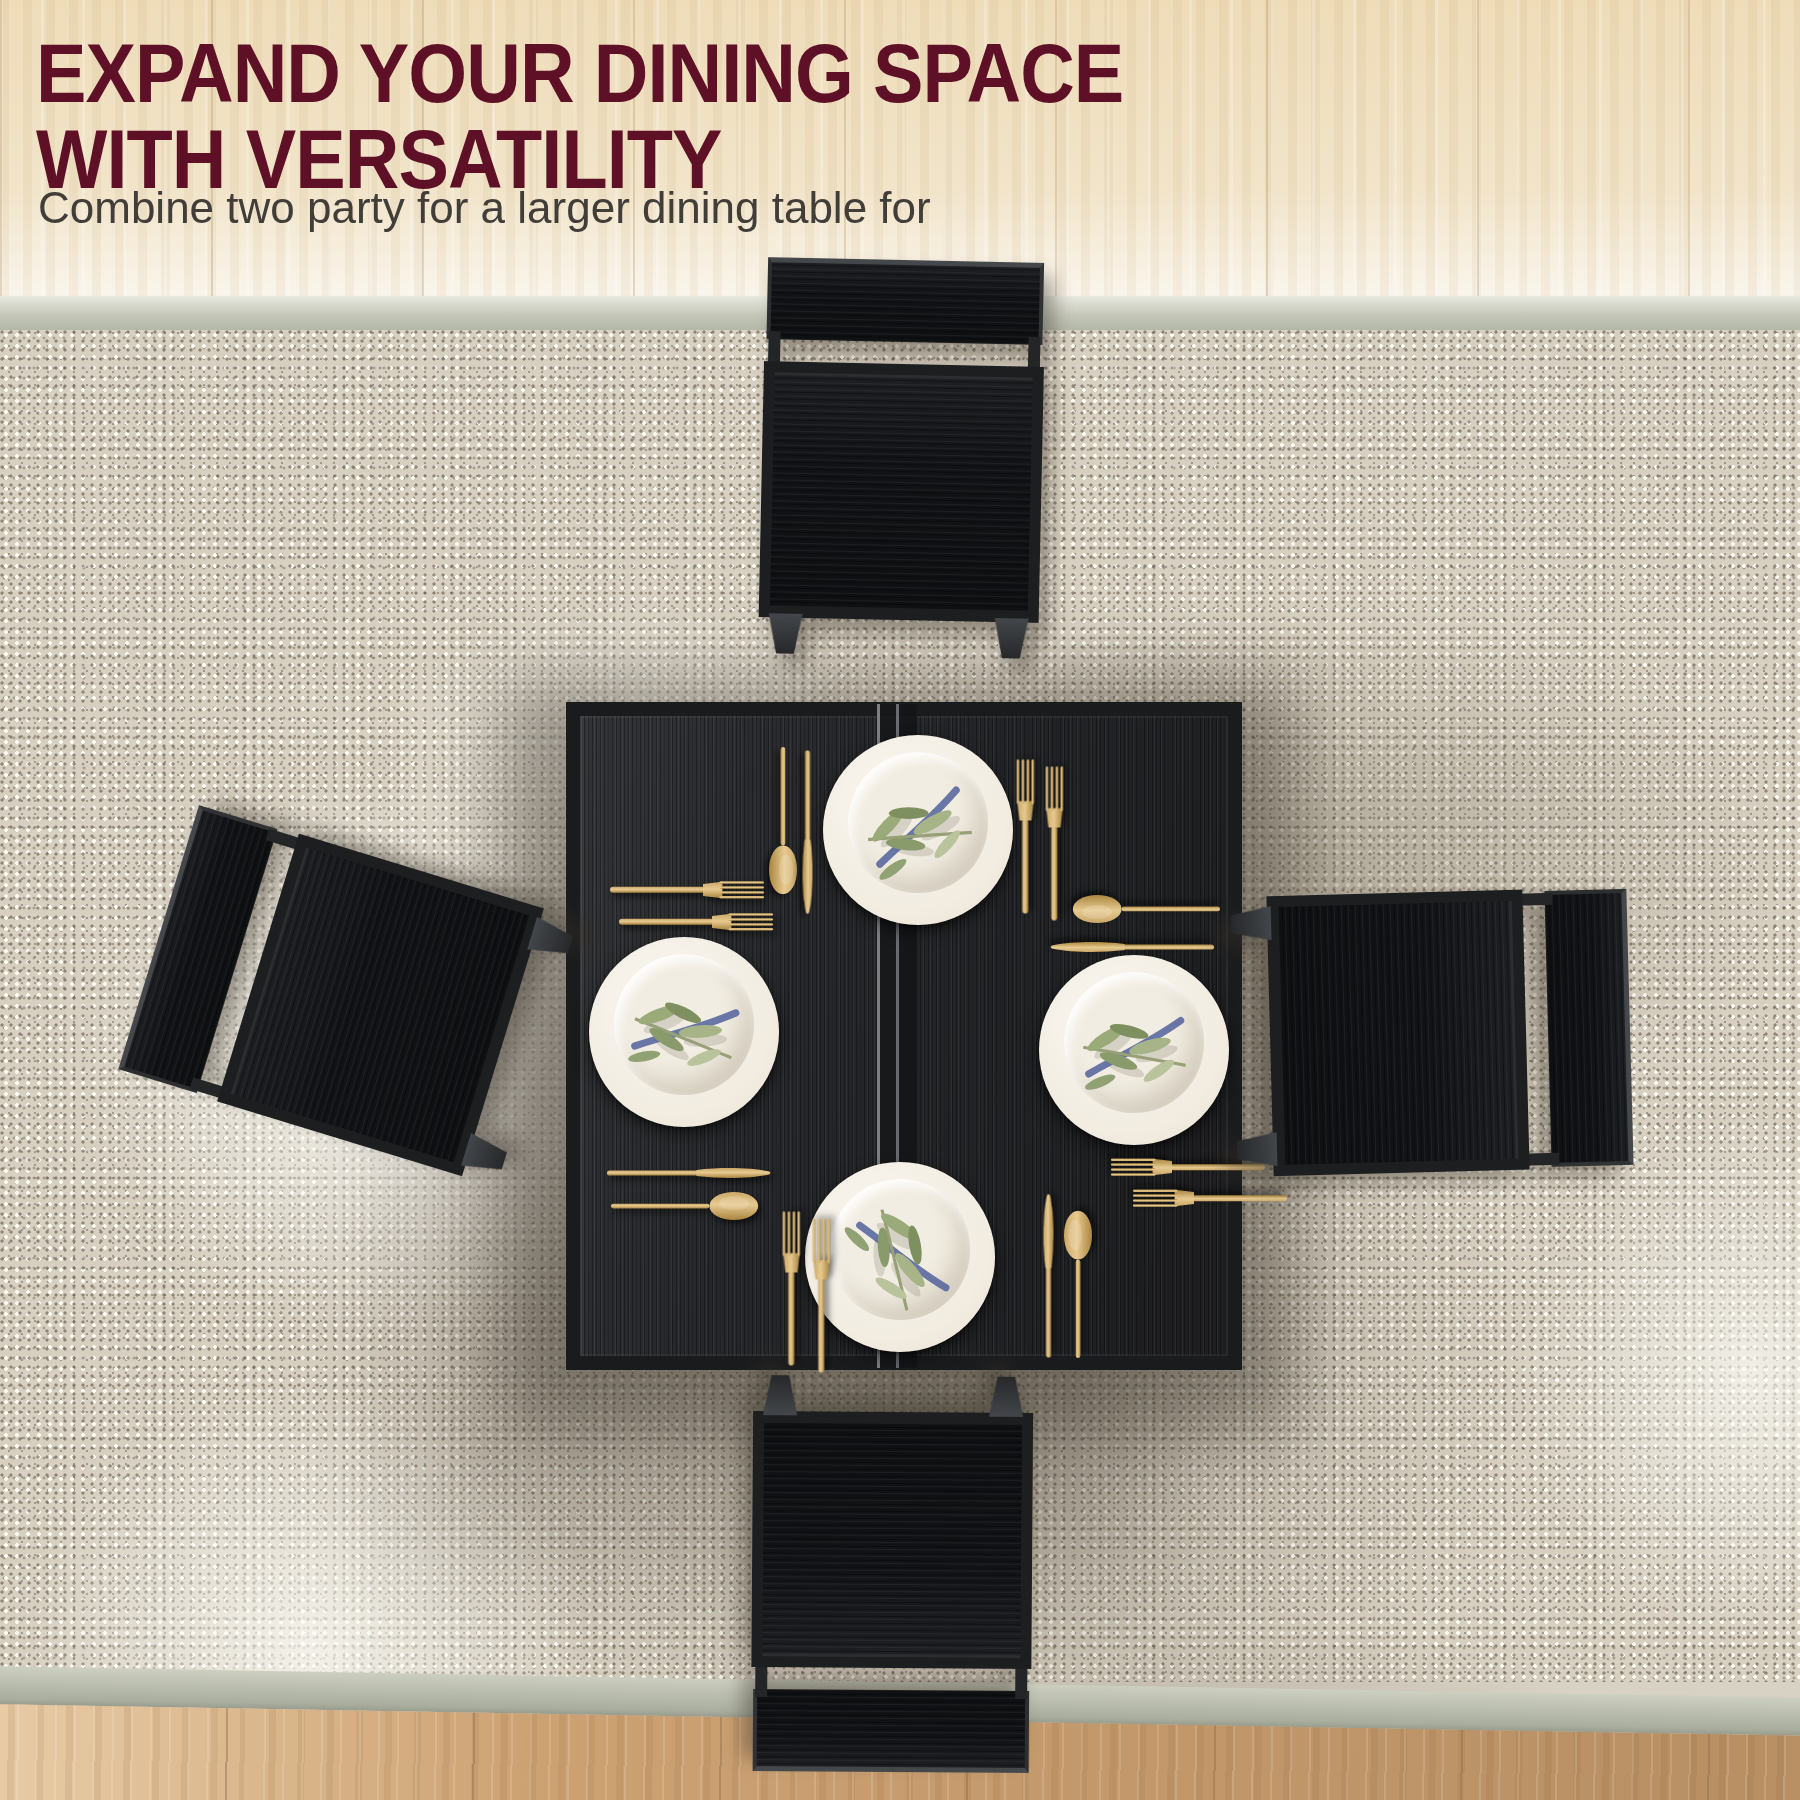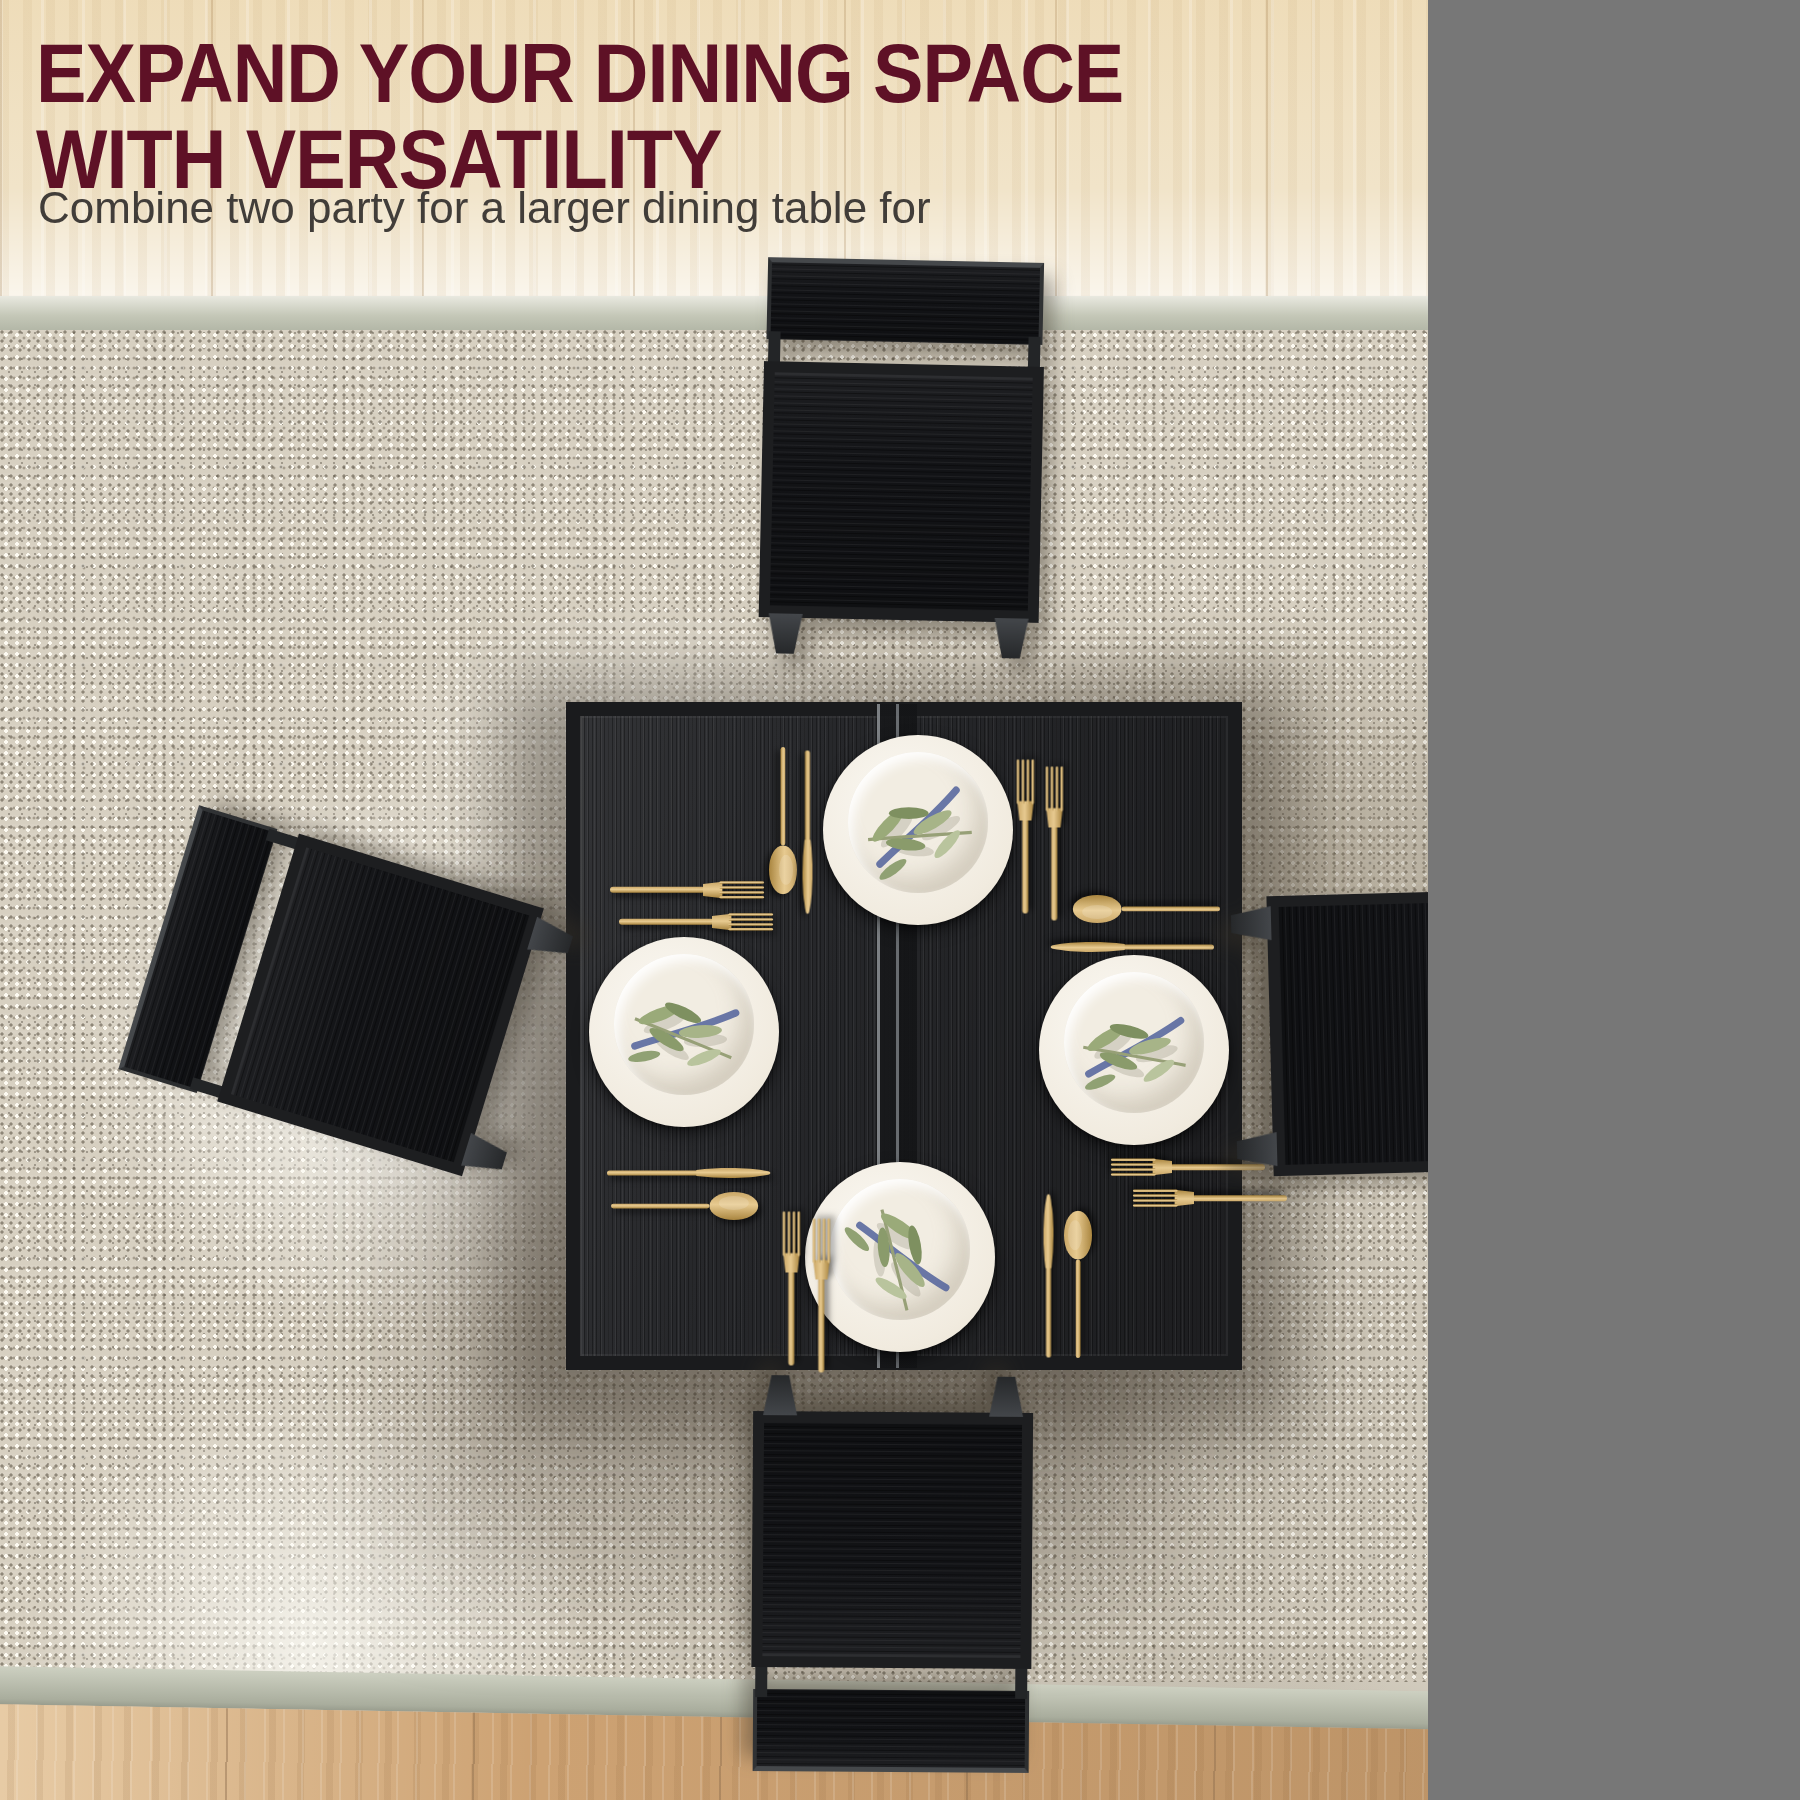--- a/index.html
+++ b/index.html
@@ -1,17 +1,17 @@
 <!DOCTYPE html>
 <html><head>
 <meta charset="utf-8">
 <style>
   html,body{margin:0;padding:0;background:#777;}
   #canvas{
-    position:relative;width:1428px;height:1800px;overflow:hidden;
+    position:relative;width:1800px;height:1800px;overflow:hidden;
     background:#d8d2c4;font-family:"Liberation Sans",sans-serif;
   }
   
   #floor-top{
     position:absolute;left:0;top:0;width:1800px;height:340px;
     background-color:#f1e4c9;
     background-image:
       repeating-linear-gradient(90deg, rgba(150,110,60,.22) 0 2px, rgba(0,0,0,0) 2px 211px),
       repeating-linear-gradient(90deg, rgba(255,255,255,.22) 0 3px, rgba(0,0,0,0) 3px 41px),
       repeating-linear-gradient(90deg, rgba(170,130,70,.08) 0 9px, rgba(0,0,0,0) 9px 23px),

